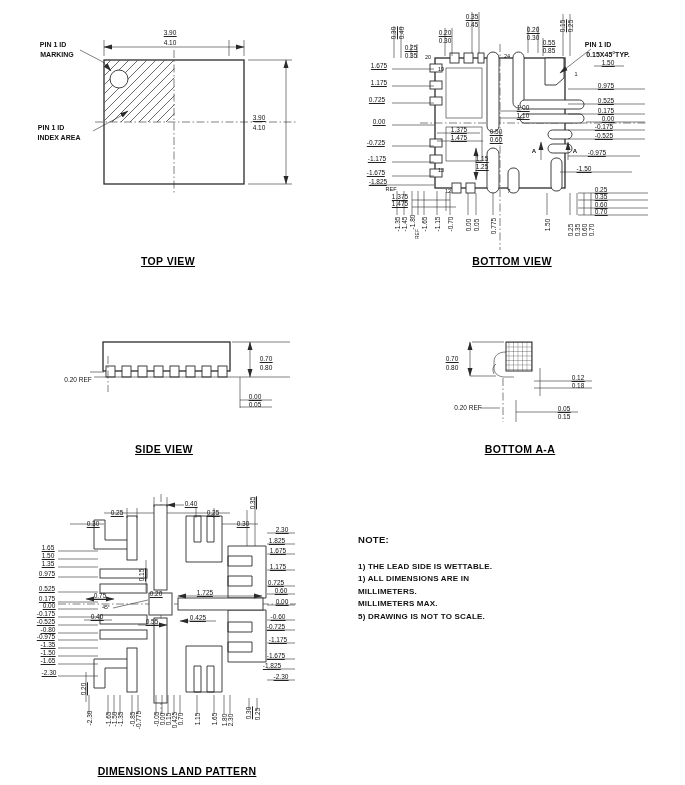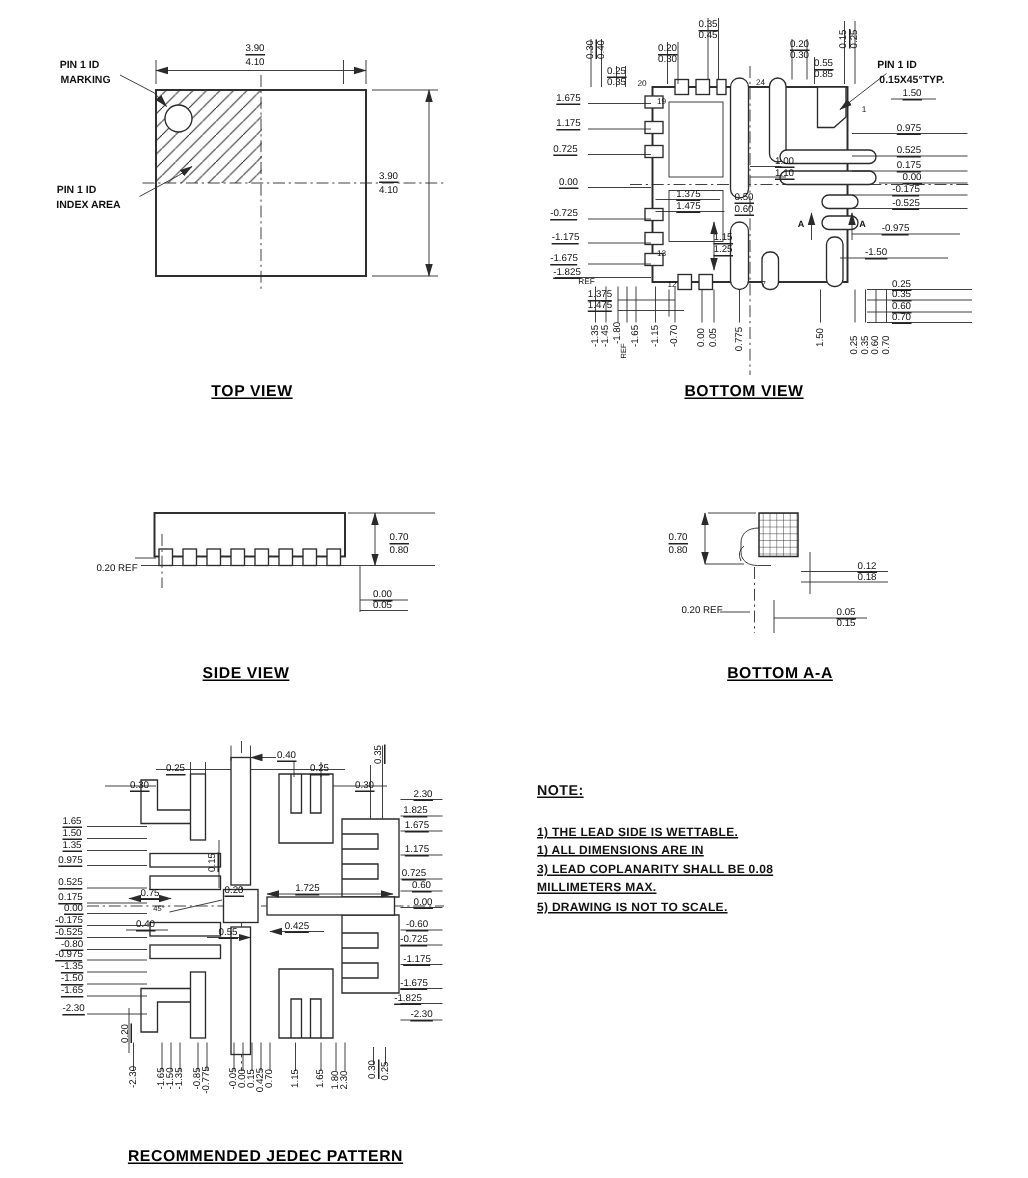--- a/index.html
+++ b/index.html
@@ -12,21 +12,21 @@
   .cl{stroke-dasharray:8 2.5 1.5 2.5;}
   .dim{fill:none;stroke:#2b2b2b;stroke-width:0.6;}
   #labels{position:absolute;left:0;top:0;width:100%;height:100%;}
   .lbl{position:absolute;transform:translate(-50%,-50%);font-size:6.5px;line-height:7px;
        white-space:nowrap;color:#111;}
   .lbl.rot{transform:translate(-50%,-50%) rotate(-90deg);}
   .lbl.u{border-bottom:1px solid #222;}
   .lbl.b{font-weight:bold;font-size:7px;}
   .view-title{position:absolute;transform:translate(-50%,0);font-weight:bold;font-size:10.5px;
        letter-spacing:.4px;text-decoration:underline;white-space:nowrap;color:#000;}
-  #note{position:absolute;left:358px;top:522px;width:290px;text-decoration:underline;}
+  #note{position:absolute;left:358px;top:534px;width:290px;}
   #note .heading{font-weight:bold;font-size:9.5px;letter-spacing:.3px;margin-bottom:16px;}
   .note-line{font-weight:bold;font-size:8px;line-height:12.4px;letter-spacing:.2px;}
 </style>
 </head>
 <body>
 
 <div class="page">
 
   <svg class="art" width="685" height="785" viewBox="0 0 685 785">
     <defs>
@@ -366,21 +366,21 @@
       <span class="lbl rot" style="left: 437px; top: 224px;">-1.15</span>
       <span class="lbl rot" style="left: 450px; top: 224px;">-0.70</span>
       <span class="lbl rot" style="left: 468px; top: 225px;">0.00</span>
       <span class="lbl rot" style="left: 476px; top: 225px;">0.05</span>
       <span class="lbl rot" style="left: 493px; top: 226px;">0.775</span>
       <span class="lbl rot" style="left: 547px; top: 225px;">1.50</span>
       <span class="lbl rot" style="left: 570px; top: 230px;">0.25</span>
       <span class="lbl rot" style="left: 577px; top: 230px;">0.35</span>
       <span class="lbl rot" style="left: 584px; top: 230px;">0.60</span>
       <span class="lbl rot" style="left: 591px; top: 230px;">0.70</span>
-      <div class="view-title" style="left: 496px; top: 255px; text-align: right;">BOTTOM VIEW</div>
+      <div class="view-title" style="left: 512px; top: 255px; text-align: right;">BOTTOM VIEW</div>
       <span class="lbl" style="left: 78px; top: 379px;">0.20 REF</span>
       <span class="lbl u" style="left: 266px; top: 359px;">0.70</span>
       <span class="lbl" style="left: 266px; top: 367px;">0.80</span>
       <span class="lbl u" style="left: 255px; top: 397px;">0.00</span>
       <span class="lbl" style="left: 255px; top: 404px;">0.05</span>
       <div class="view-title" style="left: 164px; top: 443px;">SIDE VIEW</div>
       <span class="lbl u" style="left: 452px; top: 359px;">0.70</span>
       <span class="lbl" style="left: 452px; top: 367px;">0.80</span>
       <span class="lbl u" style="left: 578px; top: 378px;">0.12</span>
       <span class="lbl" style="left: 578px; top: 385px;">0.18</span>
@@ -441,27 +441,27 @@
       <span class="lbl rot" style="left: 162px; top: 719px;">0.00</span>
       <span class="lbl rot" style="left: 168px; top: 719px;">0.15</span>
       <span class="lbl rot" style="left: 174px; top: 720px;">0.425</span>
       <span class="lbl rot" style="left: 180px; top: 719px;">0.70</span>
       <span class="lbl rot" style="left: 197px; top: 719px;">1.15</span>
       <span class="lbl rot" style="left: 214px; top: 719px;">1.65</span>
       <span class="lbl rot" style="left: 224px; top: 720px;">1.80</span>
       <span class="lbl rot" style="left: 230px; top: 720px;">2.30</span>
       <span class="lbl u rot" style="left: 249px; top: 713px;">0.30</span>
       <span class="lbl rot" style="left: 257px; top: 714px;">0.25</span>
-      <div class="view-title" style="left: 177px; top: 765px;">RECOMMENDED JEDEC PATTERN</div>
+      <div class="view-title" style="left: 177px; top: 765px;">DIMENSIONS LAND PATTERN</div>
     </div>
 
   <div id="note">
     <div class="heading">NOTE:</div>
     <div id="note-lines">
         <div class="note-line">1) THE LEAD SIDE IS WETTABLE.</div>
         <div class="note-line">1) ALL DIMENSIONS ARE IN</div>
-        <div class="note-line">3) LEAD COPLANARITY SHALL BE 0.08</div>
+        <div class="note-line">MILLIMETERS.</div>
         <div class="note-line">MILLIMETERS MAX.</div>
         <div class="note-line">5) DRAWING IS NOT TO SCALE.</div>
       </div>
   </div>
 
 </div>
 
 </body></html>

